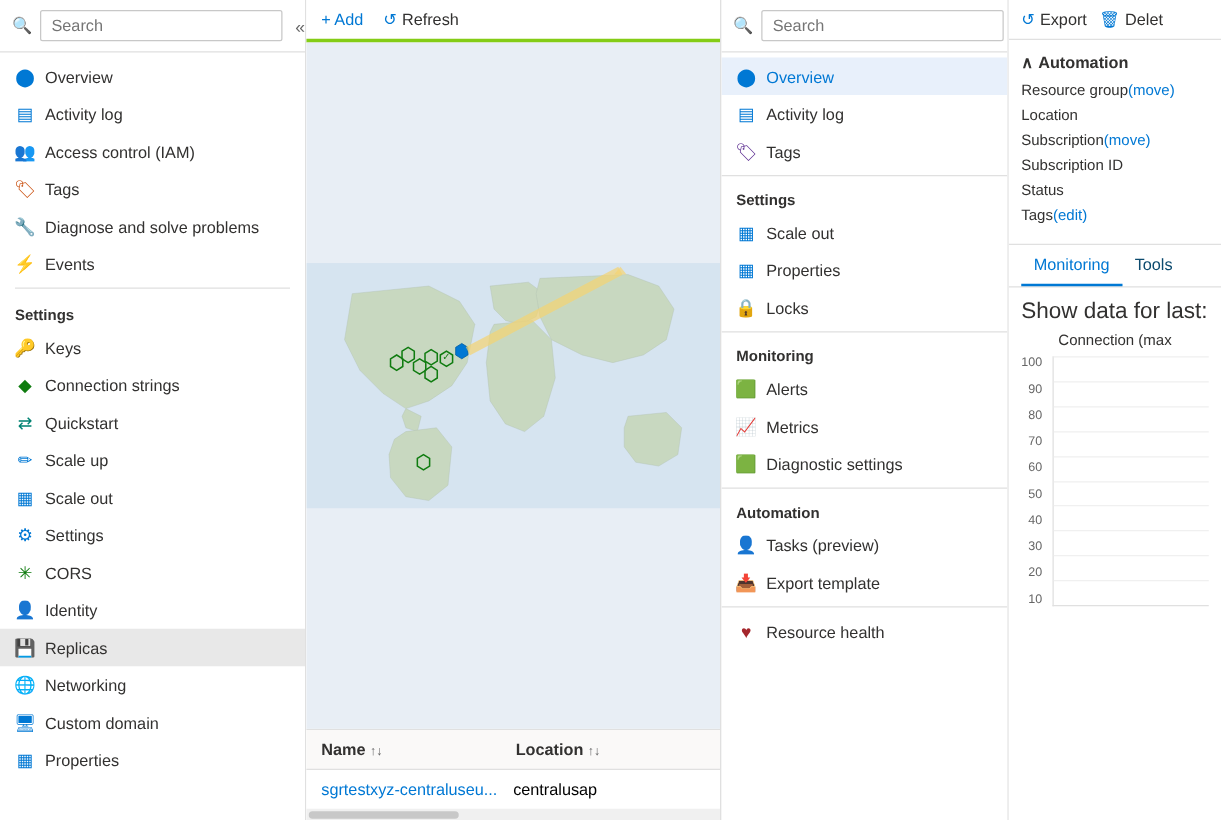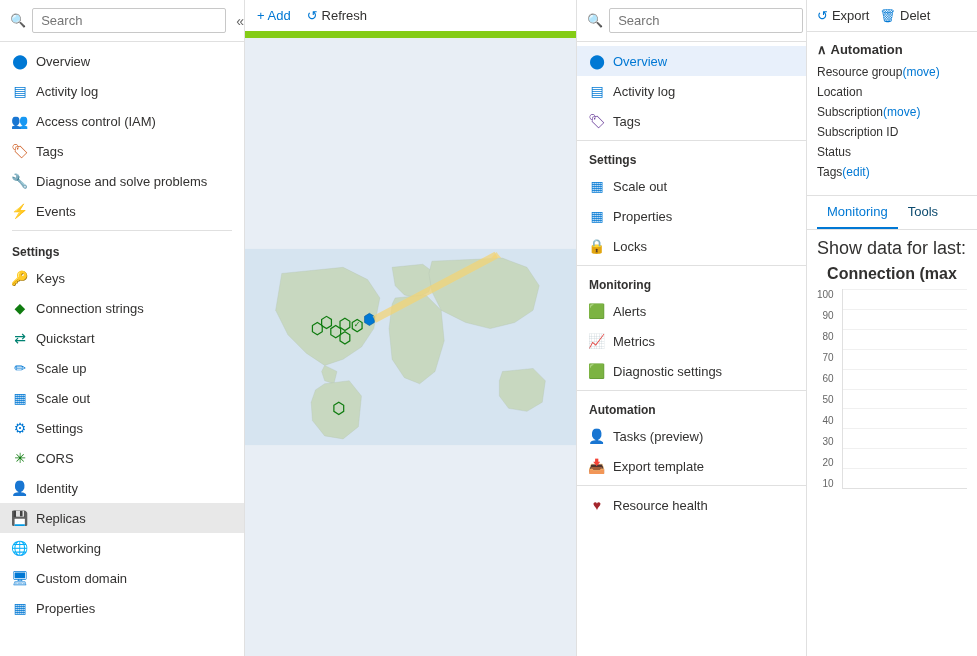--- a/index.html
+++ b/index.html
@@ -74,21 +74,21 @@
       border-right: 1px solid #e0e0e0;
       display: flex;
       flex-direction: column;
       overflow: hidden;
       position: relative;
     }
     .toolbar {
       display: flex;
       align-items: center;
       padding: 8px 12px;
-      border-bottom: 7px solid #84cc16;
+      border-bottom: 3px solid #84cc16;
       gap: 16px;
     }
     .toolbar-btn {
       display: flex;
       align-items: center;
       gap: 4px;
       cursor: pointer;
       color: #0078d4;
       font-size: 13px;
     }
@@ -261,22 +261,22 @@
       font-size: 12px;
       background: #fff;
       color: #323130;
     }
     .time-btn.active {
       background: #0078d4;
       color: #fff;
       border-color: #0078d4;
     }
     .chart-title {
-      font-size: 16px;
-      font-weight: 700;
+      font-size: 12px;
+      font-weight: 400;
       color: #323130;
       margin-bottom: 6px;
       text-align: center;
     }
     .y-axis {
       display: flex;
       flex-direction: column;
       justify-content: space-between;
       height: 200px;
       padding-right: 4px;
@@ -423,20 +423,43 @@
       <polygon points="155,118 163,113 171,118 171,128 163,133 155,128" fill="none" stroke="#107c10" stroke-width="2"></polygon>
       <polygon points="155,140 163,135 171,140 171,150 163,155 155,150" fill="none" stroke="#107c10" stroke-width="2"></polygon>
       <polygon points="125,115 133,110 141,115 141,125 133,130 125,125" fill="none" stroke="#107c10" stroke-width="2"></polygon>
       <polygon points="110,125 118,120 126,125 126,135 118,140 110,135" fill="none" stroke="#107c10" stroke-width="2"></polygon>
 
       <polygon points="145,255 153,250 161,255 161,265 153,270 145,265" fill="none" stroke="#107c10" stroke-width="2"></polygon>
 
       <line x1="211" y1="115" x2="410" y2="10" stroke="#f5d472" stroke-width="12" opacity="0.7"></line>
       <polygon points="410,5 418,15 402,15" fill="#f5d472" opacity="0.7"></polygon>
     </svg>
+  </div>
+  <div class="table-area">
+    <div class="table-header">
+      <div class="col-name">
+        <span>Name</span>
+        <span class="sort-icon"> ↑↓</span>
+      </div>
+      <div class="col-location">
+        <span>Location</span>
+        <span class="sort-icon"> ↑↓</span>
+      </div>
+    </div>
+    <div class="table-row">
+      <div class="table-cell">
+        <span class="link-text">sgrtestxyz-centraluseu...</span>
+      </div>
+      <div class="table-cell">
+        <span>centralusap</span>
+      </div>
+    </div>
+    <div class="scroll-bar-h">
+      <div class="scroll-thumb"></div>
+    </div>
   </div>
 </div>
 
 <div class="sidebar-middle">
   <div class="search-bar">
     <span style="color:#666;">🔍</span>
     <input type="text" placeholder="Search" style="">
 
   </div>
   <div class="sidebar-nav">

